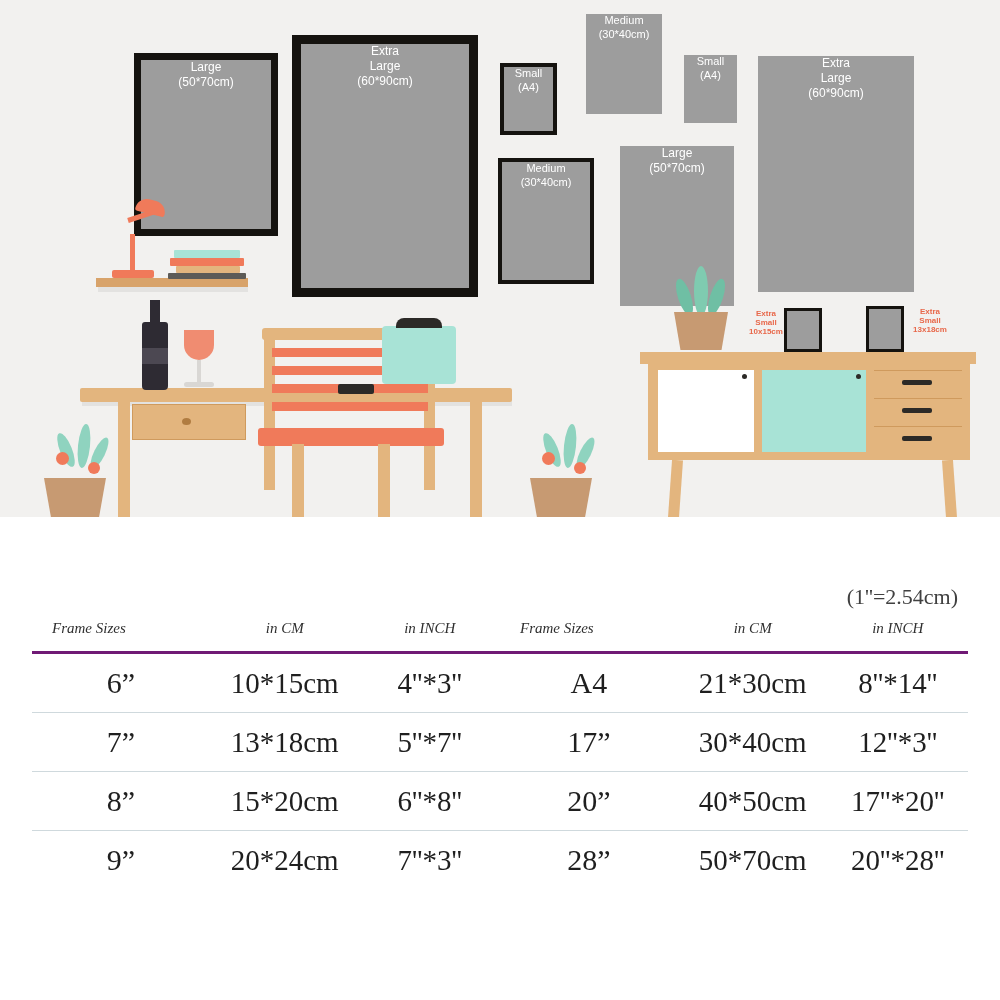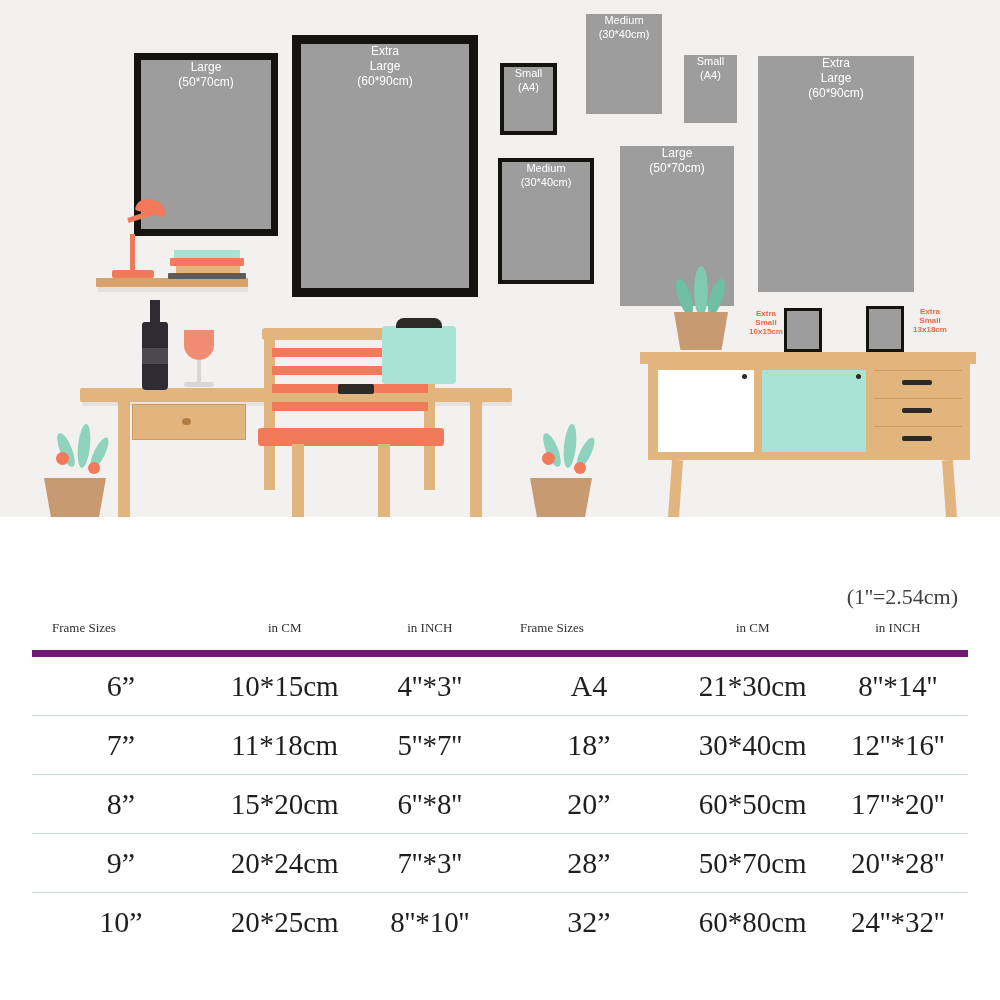--- a/index.html
+++ b/index.html
@@ -127,25 +127,26 @@
     width: 936px;
   }
   table.sizes {
     border-collapse: collapse;
     width: 100%;
     table-layout: fixed;
   }
   table.sizes th {
     font-weight: normal;
     font-family: "Liberation Serif", serif;
-    font-size: 13px;
+    font-size: 15px;
     color: #2f2f2f;
     padding: 8px 0 14px 0;
     text-align: center;
-    border-bottom: 7px solid #701a75;
+    border-bottom: 3px solid #701a75;
+    font-style: italic;
   }
   table.sizes td {
     font-family: "Liberation Serif", serif;
     font-size: 29px;
     color: #1f1f1f;
     text-align: center;
     padding: 12px 0 12px 0;
     border-bottom: 1px solid #cfd9dd;
   }
   table.sizes tr:last-child td { border-bottom: none; }
@@ -324,45 +325,37 @@
       <tr>
         <td class="c0">6”</td>
         <td>10*15cm</td>
         <td>4''*3''</td>
         <td class="c3">A4</td>
         <td>21*30cm</td>
         <td>8''*14''</td>
       </tr>
       <tr>
         <td class="c0">7”</td>
-        <td>11*18cm</td>
+        <td>13*18cm</td>
         <td>5''*7''</td>
-        <td class="c3">18”</td>
+        <td class="c3">17”</td>
         <td>30*40cm</td>
-        <td>12''*16''</td>
+        <td>12''*3''</td>
       </tr>
       <tr>
         <td class="c0">8”</td>
         <td>15*20cm</td>
         <td>6''*8''</td>
         <td class="c3">20”</td>
-        <td>60*50cm</td>
+        <td>40*50cm</td>
         <td>17''*20''</td>
       </tr>
       <tr>
         <td class="c0">9”</td>
         <td>20*24cm</td>
         <td>7''*3''</td>
         <td class="c3">28”</td>
         <td>50*70cm</td>
         <td>20''*28''</td>
       </tr>
-      <tr>
-        <td class="c0">10”</td>
-        <td>20*25cm</td>
-        <td>8''*10''</td>
-        <td class="c3">32”</td>
-        <td>60*80cm</td>
-        <td>24''*32''</td>
-      </tr>
     </tbody>
   </table>
 </div>
 
 </body></html>

